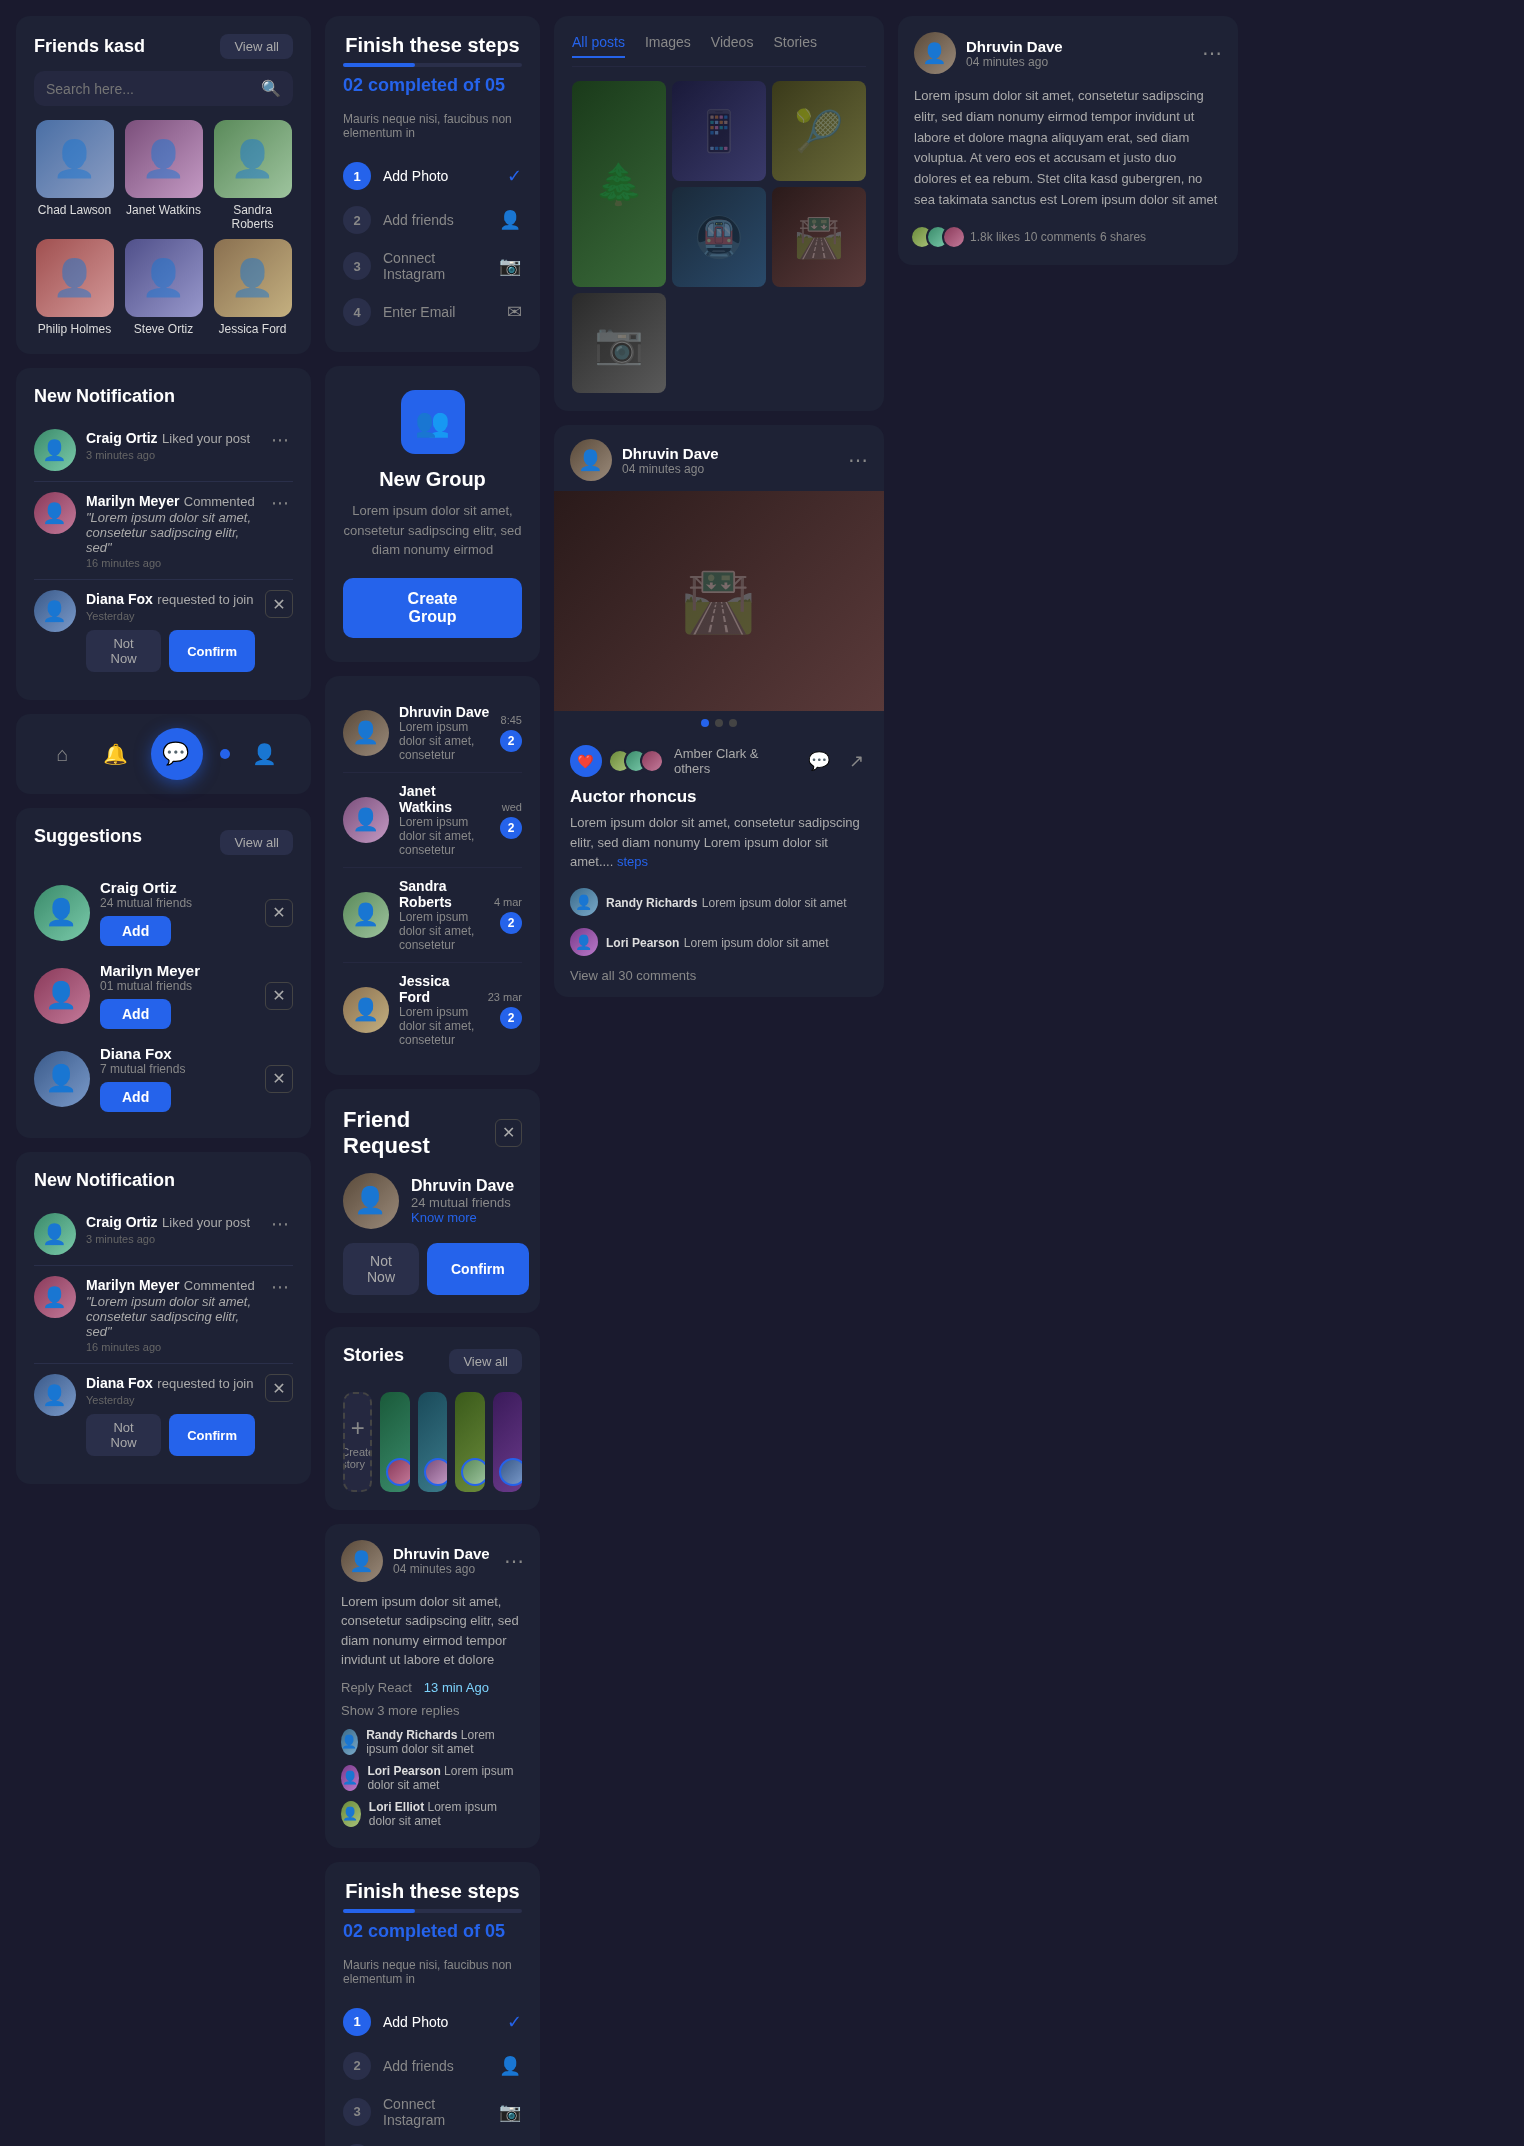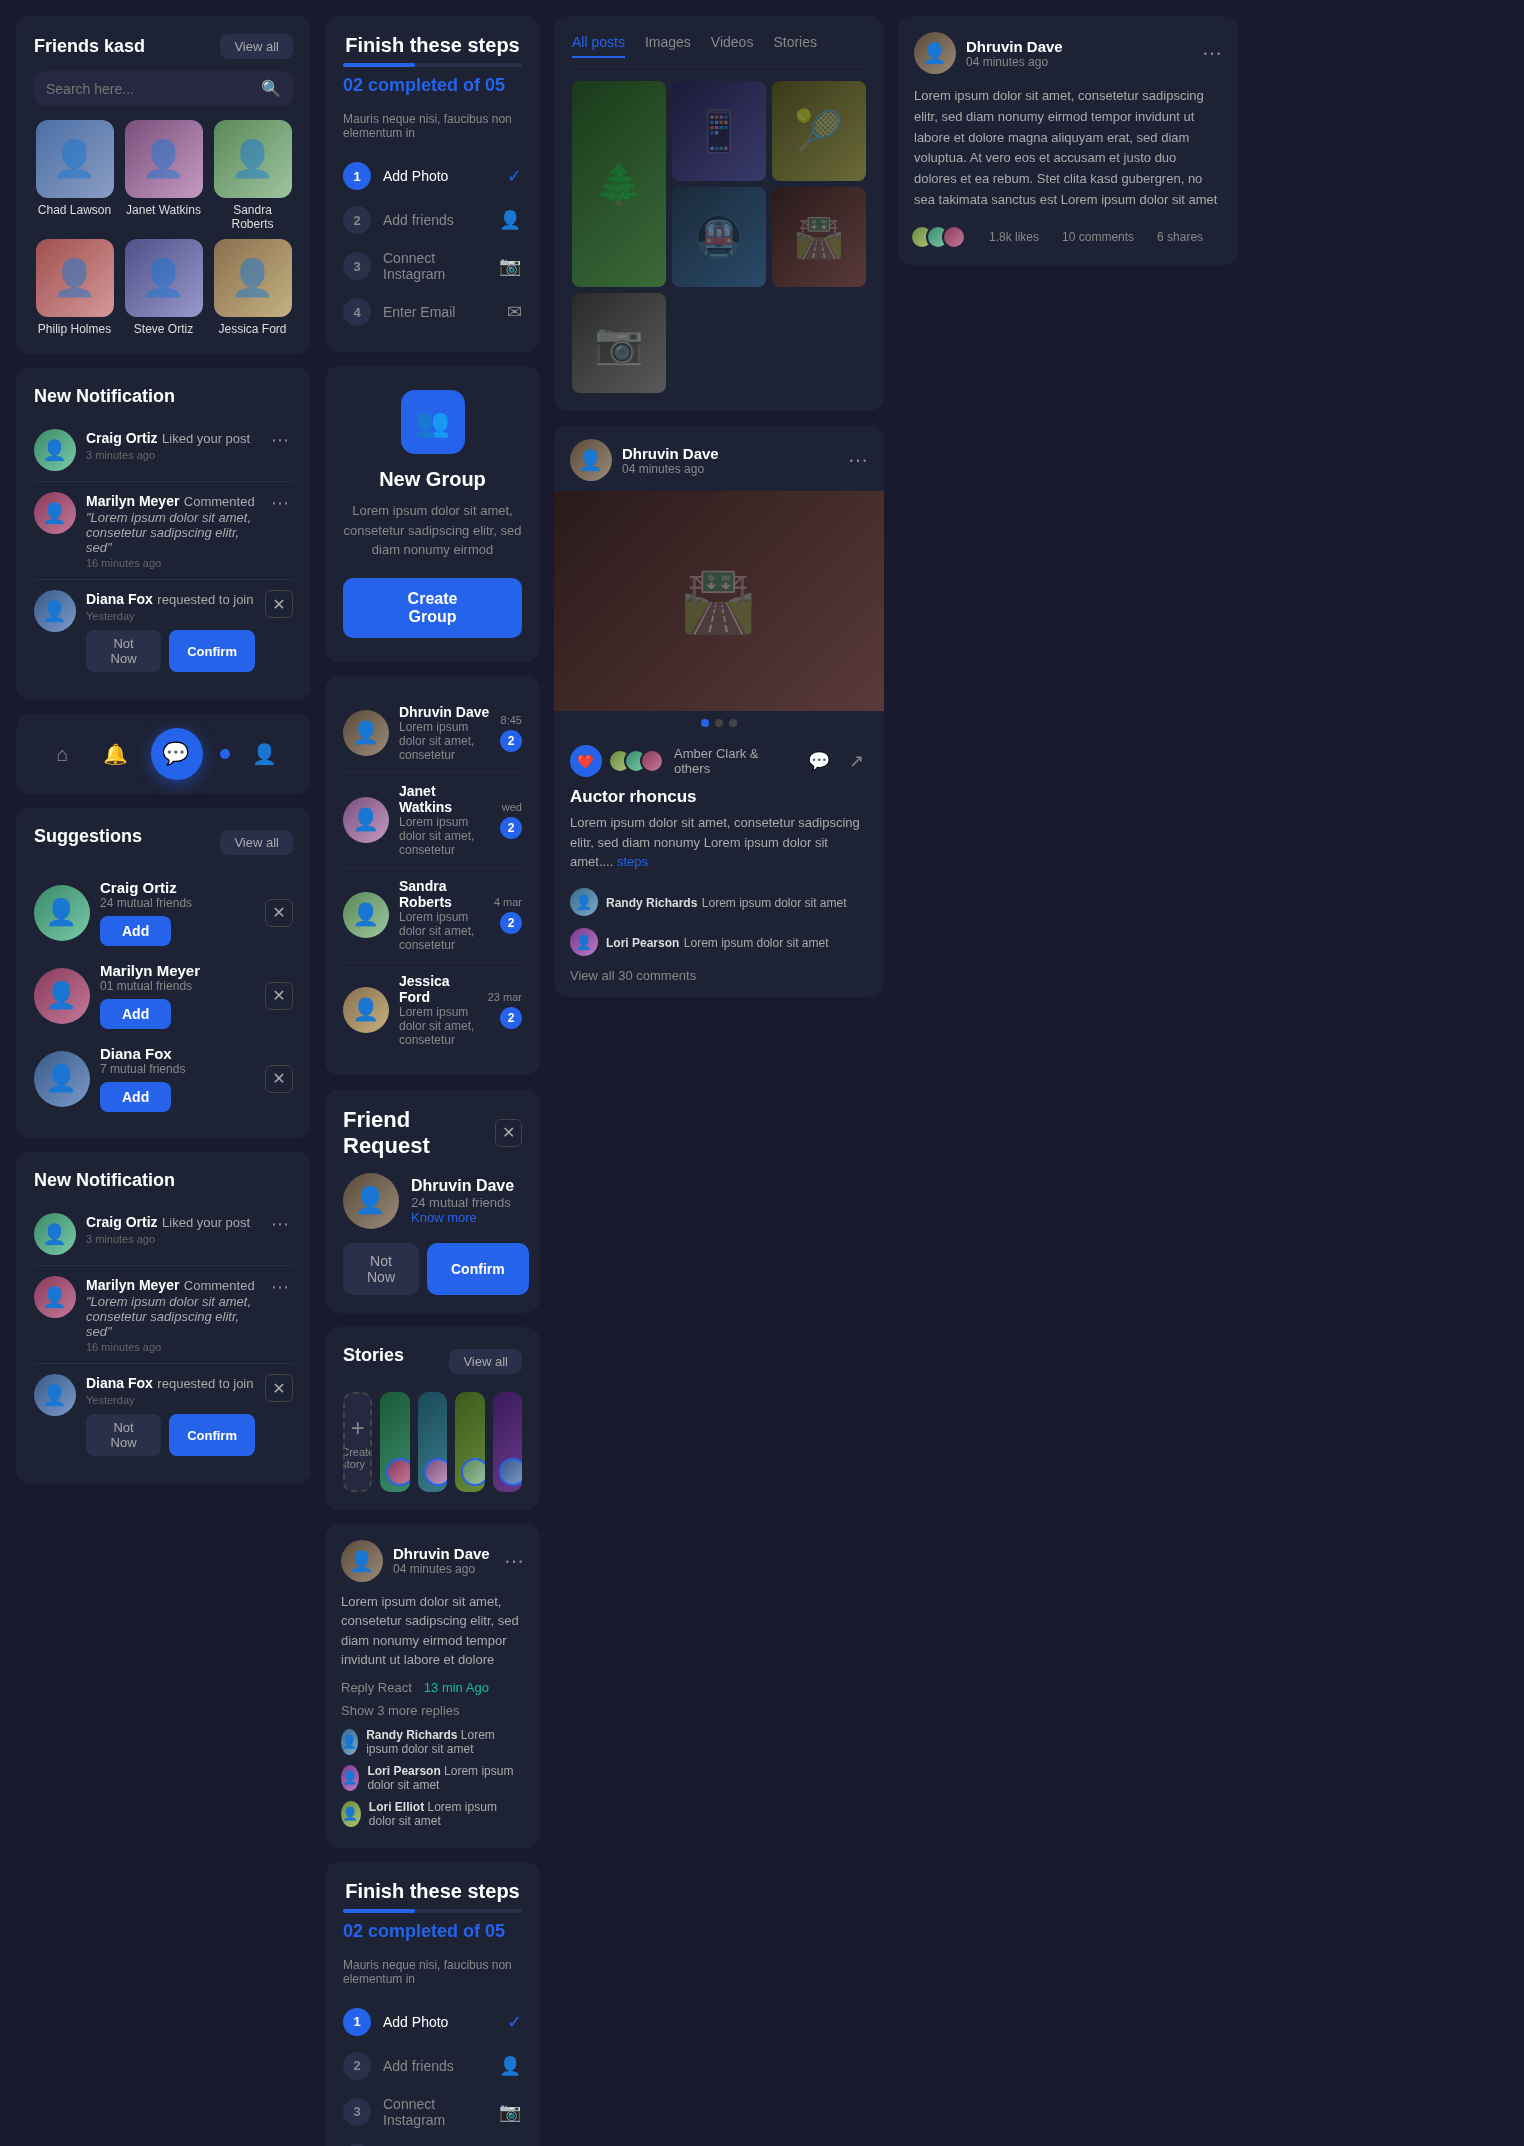--- a/index.html
+++ b/index.html
@@ -607,21 +607,21 @@
     }
     .right-post-text {
       font-size: 13px;
       color: #aaa;
       line-height: 1.6;
       margin-bottom: 14px;
     }
     .right-post-footer {
       display: flex;
       align-items: center;
-      gap: 23px;
+      gap: 4px;
       font-size: 12px;
       color: #888;
     }
 
     
     .bottom-post-card {
       background: #1e2235;
       border-radius: 14px;
       padding: 16px;
     }
@@ -1001,21 +1001,21 @@
           </div>
         <div>
           <div class="post-author">Dhruvin Dave</div>
           <div class="post-time">04 minutes ago</div>
         </div>
         <button class="dots-btn-right">⋯</button>
       </div>
       <div style="font-size:13px;color:#aaa;margin-bottom:10px;line-height:1.5;">Lorem ipsum dolor sit amet, consetetur sadipscing elitr, sed diam nonumy eirmod tempor invidunt ut labore et dolore</div>
       <div style="display:flex;gap:12px;margin-bottom:8px;">
         <span style="font-size:13px;color:#888;">Reply React</span>
-        <span style="font-size:13px;color:#14b8a6;">13 min Ago</span>
+        <span style="font-size:13px;color:#7dd3fc;">13 min Ago</span>
       </div>
       <div class="show-more">Show 3 more replies</div>
       <div class="reply-item">
         <div class="reply-avatar av-randy" style="width:26px;height:26px;border-radius:50%;display:flex;align-items:center;justify-content:center;">
             <span style="font-size:13px;">👤</span>
           </div>
         <div class="reply-text"><span class="reply-name">Randy Richards</span> <span>Lorem ipsum dolor sit amet</span></div>
       </div>
       <div class="reply-item">
         <div class="reply-avatar av-lori" style="width:26px;height:26px;border-radius:50%;display:flex;align-items:center;justify-content:center;">

